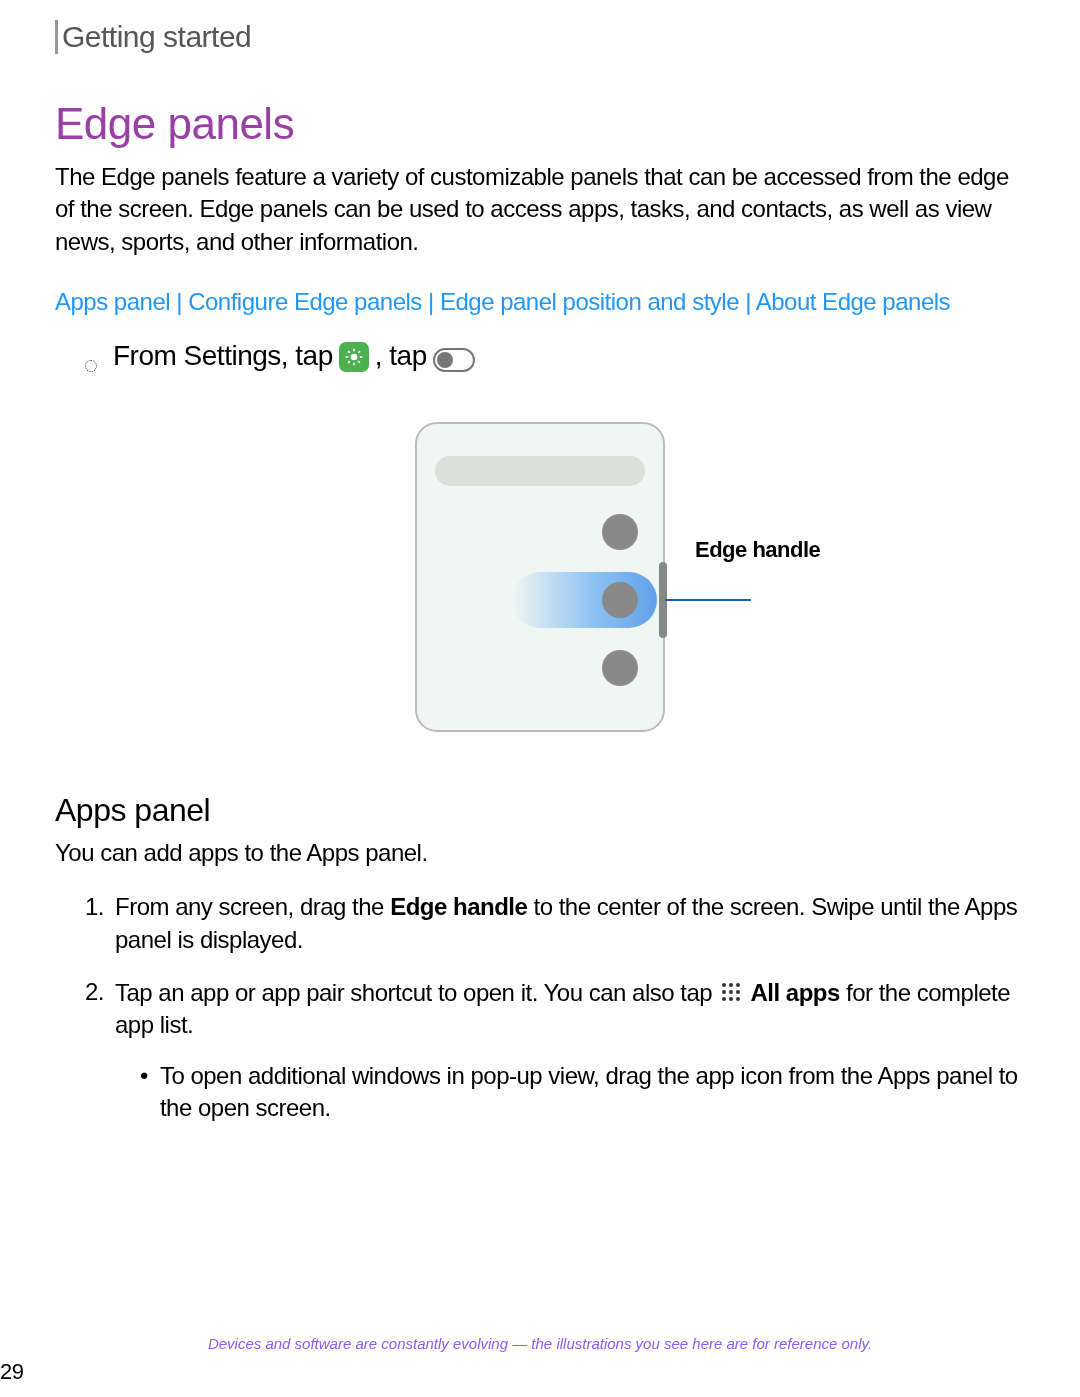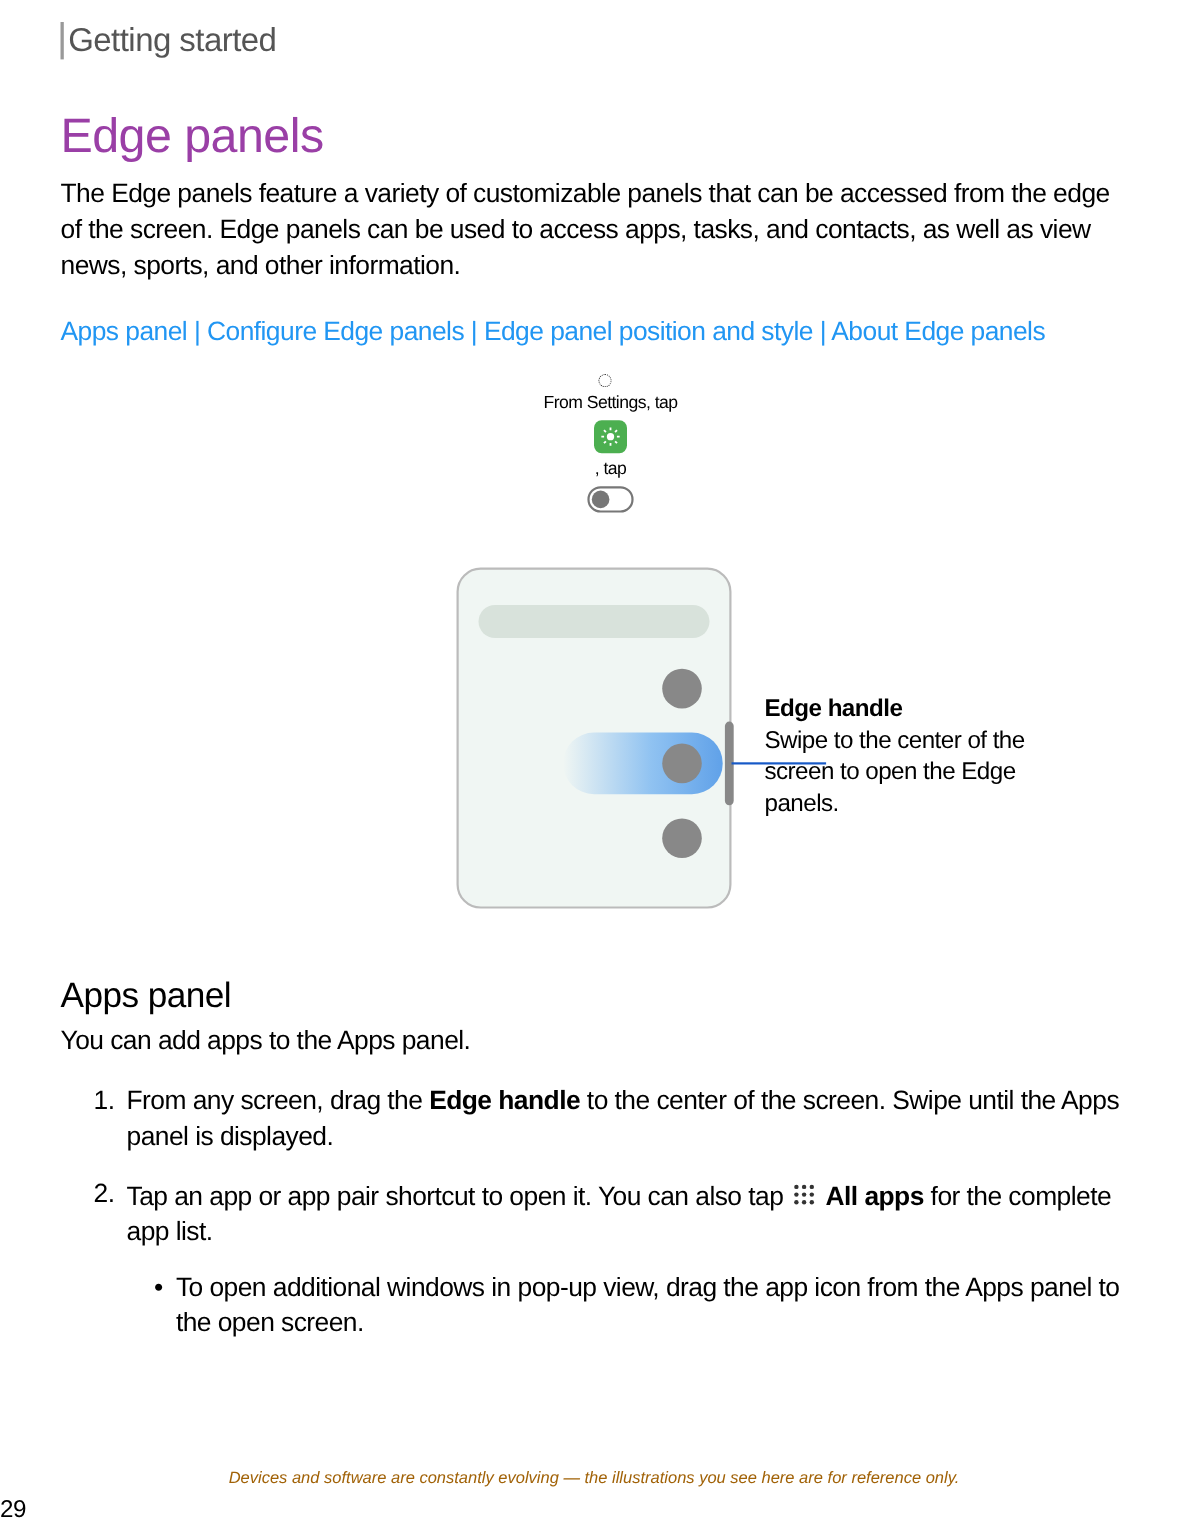--- a/index.html
+++ b/index.html
@@ -35,27 +35,26 @@
     margin-bottom: 30px;
   }
   .links {
     font-size: 24px;
     margin-bottom: 24px;
   }
   .links a { color: #2196f3; text-decoration: none; }
   .links .sep { color: #2196f3; }
   .step-line {
     display: flex;
-    align-items: center;
-    font-size: 16px;
+    align-items: flex-end;
+    font-size: 28px;
     padding-left: 30px;
     margin-bottom: 50px;
     gap: 6px;
     flex-wrap: wrap;
-    flex-direction: column;
   }
   .bullet-circle {
     width: 12px; height: 12px;
     border: 1px dotted #333;
     border-radius: 50%;
     margin-right: 10px;
     flex-shrink: 0;
   }
   .display-icon {
     width: 30px; height: 30px;
@@ -192,21 +191,21 @@
   }
   .allapps-icon svg { width: 24px; height: 24px; }
 
   .footer {
     position: absolute;
     bottom: 45px;
     left: 0; right: 0;
     text-align: center;
     font-size: 15px;
     font-style: italic;
-    color: #a16207;
+    color: #8b5cf6;
     letter-spacing: 0;
   }
   .page-num {
     position: absolute;
     bottom: 12px;
     left: 0; right: 0;
     text-align: left;
     font-size: 22px;
   }
 </style>
@@ -258,21 +257,20 @@
     <div class="phone-bar"></div>
     <div class="swipe-gradient"></div>
     <div class="dot dot1"></div>
     <div class="dot dot2"></div>
     <div class="dot dot3"></div>
     <div class="edge-stub"></div>
     <div class="callout-line"></div>
   </div>
   <div class="callout-text">
     <div class="bold">Edge handle</div>
-    <div>Swipe to the center of the screen to open the Edge panels.</div>
   </div>
 </div>
 
 <h2 class="h2">Apps panel</h2>
 <p class="p2">You can add apps to the Apps panel.</p>
 
 <ol class="steps">
   <li>
     <span class="num">1.</span>
     <span>

